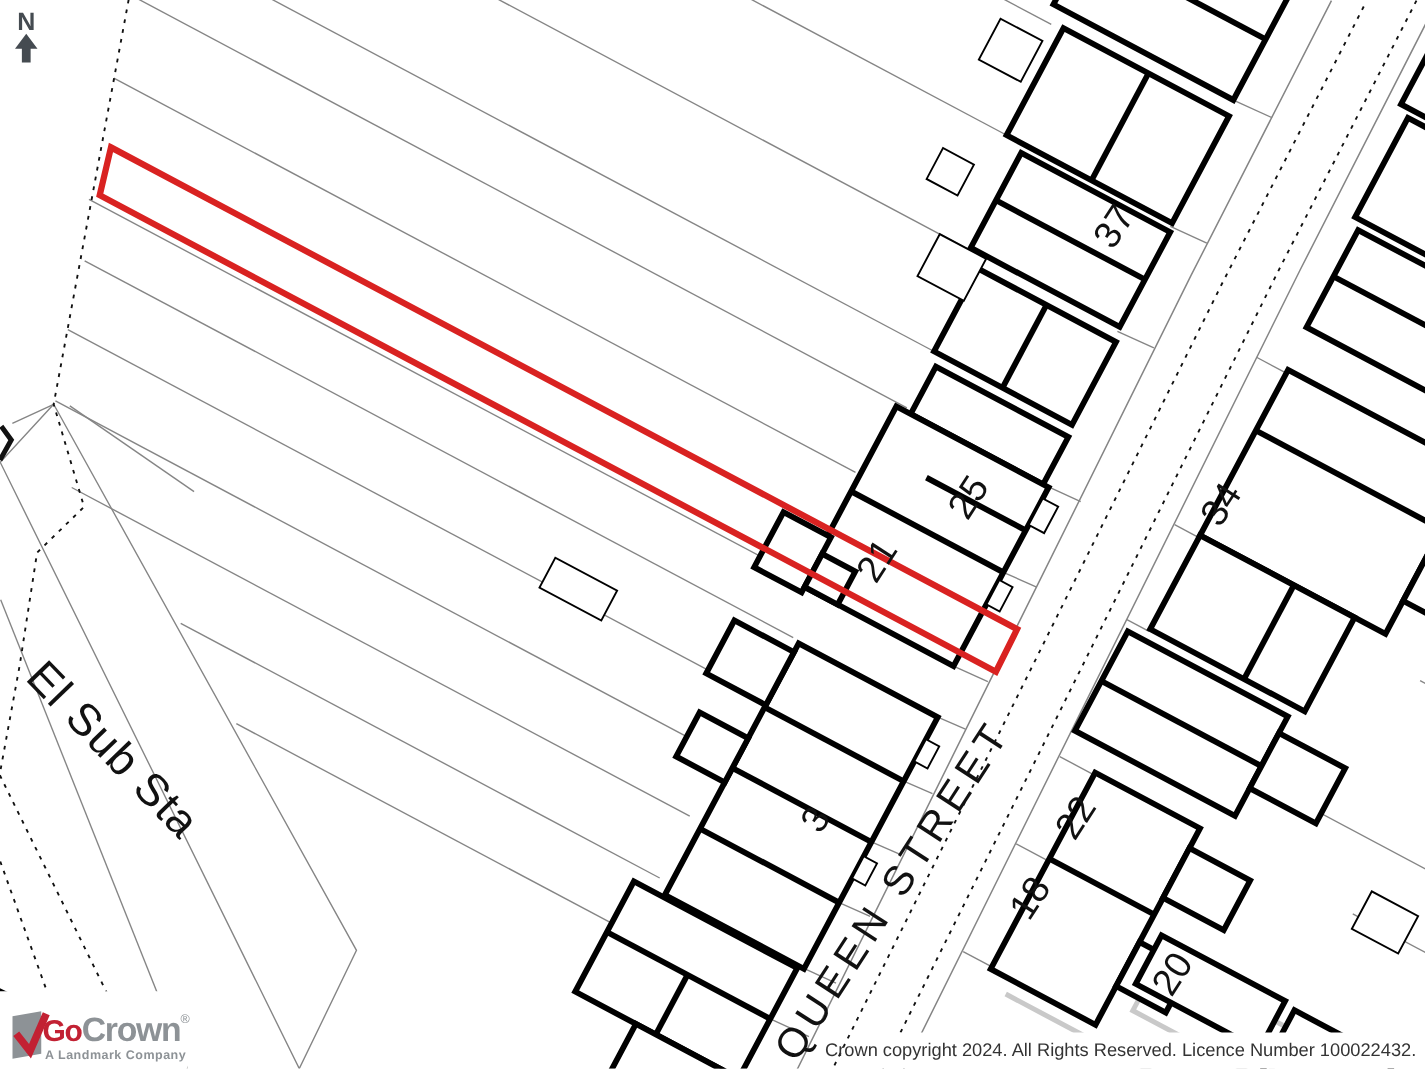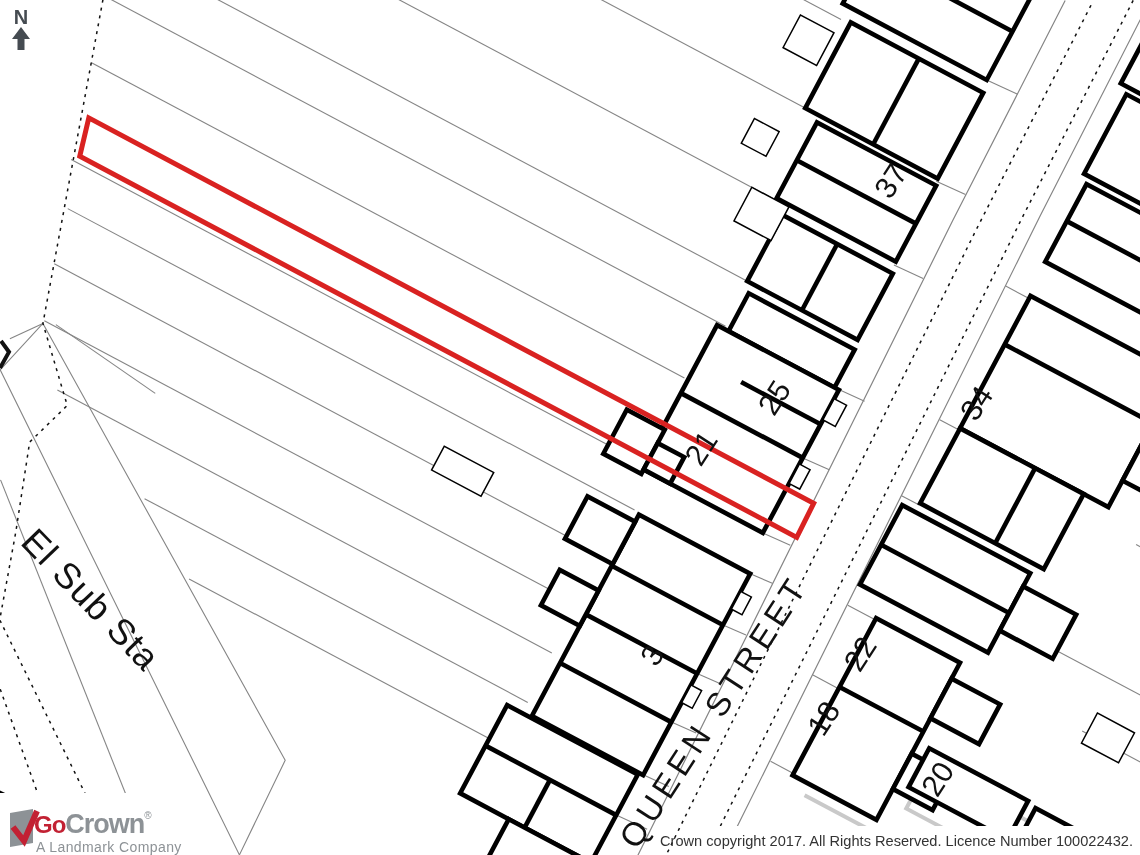--- a/index.html
+++ b/index.html
@@ -22,22 +22,22 @@
   
   .copybar{position:absolute;right:0;bottom:0;width:458px;height:29px;background:#fff;
            display:flex;align-items:center;justify-content:flex-end;}
   .copybar span{font-size:14.6px;color:var(--c-copyright-text,#333);padding-right:7px;white-space:nowrap;}
   
   .logo{position:absolute;left:0;bottom:0;width:150px;height:62px;background:#fff;}
   .logo .row{position:absolute;left:34px;top:18px;line-height:1;}
   .logo .go{font-weight:bold;font-size:24px;color:var(--c-logo-red,#c22133);letter-spacing:-1px;}
   .logo .view{font-weight:bold;font-size:27px;color:var(--c-logo-gray,#8d9296);letter-spacing:-1px;}
   .logo .reg{font-size:10px;color:var(--c-logo-gray,#8d9296);vertical-align:top;}
-  .logo .tag{position:absolute;left:36px;top:46px;font-size:14px;color:var(--c-logo-gray,#8d9296);
-             letter-spacing:.4px;white-space:nowrap;}
+  .logo .tag{position:absolute;left:36px;top:46px;font-size:10px;color:var(--c-logo-gray,#8d9296);
+             letter-spacing:.4px;white-space:nowrap;font-weight:bold;}
 </style>
 </head>
 <body>
 
 <div class="stage">
 <svg width="1140" height="855" viewBox="0 0 1140 855">
 
   <g transform="rotate(28 570 427)">
 
     <g>
@@ -212,21 +212,21 @@
 
   <polyline points="0,368 9,352 1,341" stroke="#111" stroke-width="4" fill="none"></polyline>
 
   <g fill="var(--c-north,#454b51)">
     <text x="21" y="24" text-anchor="middle" style="font:bold 20px 'Liberation Sans',sans-serif" fill="var(--c-north,#454b51)">N</text>
     <polygon points="21,27 12,39 17.5,39 17.5,50 24.5,50 24.5,39 30,39"></polygon>
   </g>
 </svg>
 
 <div class="copybar">
-  <span>Crown copyright 2017. All Rights Reserved. Licence Number 100022432.</span>
+  <span>Crown copyright 2024. All Rights Reserved. Licence Number 100022432.</span>
 </div>
 
 <div class="logo">
   <svg width="150" height="62">
     <polygon points="10,20 33,16 33,50 10,54" fill="var(--c-logo-gray,#8d9296)"></polygon>
     <polyline points="13,34 24,48 37,18" stroke="var(--c-logo-red,#c22133)" stroke-width="6" fill="none"></polyline>
   </svg>
   <div class="row"><span class="go">Go</span><span class="view">Crown</span><span class="reg">®</span></div>
   <div class="tag">A Landmark Company</div>
 </div>

